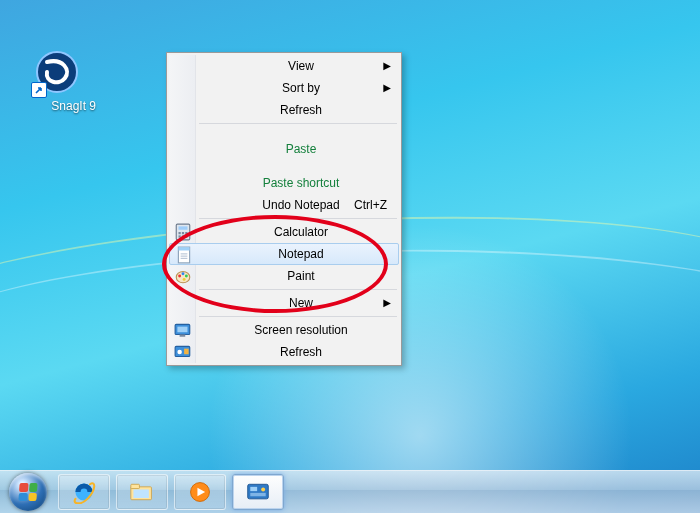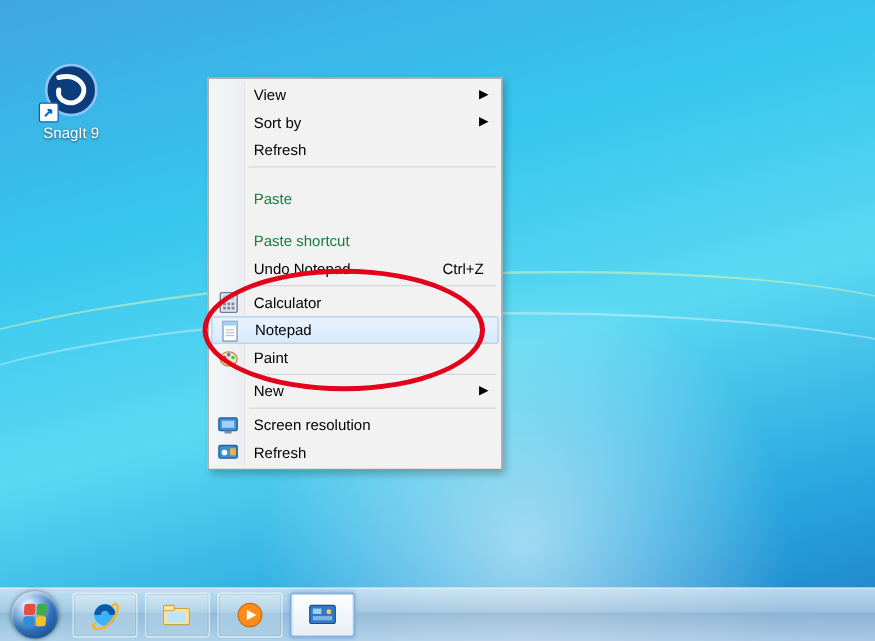--- a/index.html
+++ b/index.html
@@ -6,27 +6,27 @@
   .desktop{position:relative;width:700px;height:513px;
     background:
       radial-gradient(circle at 60% 85%, rgba(255,255,255,0.55) 0%, rgba(255,255,255,0) 35%),
       linear-gradient(165deg,#3fa6e0 0%,#36c6ee 30%,#5bd9f2 55%,#2aa8e0 80%,#1c7fc7 100%);
   }
   
   .streak{position:absolute;border:1px solid rgba(255,255,160,0.6);border-width:2px 0 0 0;border-radius:50%;height:160px;opacity:.7;}
   .streak.s1{width:900px;left:-120px;top:220px;transform:rotate(-3deg);}
   .streak.s2{width:900px;left:-80px;top:250px;transform:rotate(-1deg);border-color:rgba(255,255,255,.5);}
   
-  .dicon{position:absolute;width:78px;text-align:center;color:#fff;text-shadow:0 1px 2px rgba(0,0,0,.6);}
+  .dicon{position:absolute;width:78px;text-align:right;color:#fff;text-shadow:0 1px 2px rgba(0,0,0,.6);}
   .dicon .glyph{width:48px;height:48px;margin:0 auto 3px;position:relative;}
   .shortcut-badge{position:absolute;left:-2px;bottom:-2px;width:14px;height:14px;background:#fff;border:1px solid #06c;border-radius:2px;display:flex;align-items:center;justify-content:center;}
   .shortcut-badge svg{width:10px;height:10px;}
   .dicon .lbl{font-size:12px;line-height:14px;}
   
-  .ctxmenu{position:absolute;left:166px;top:62px;width:230px;background:#f2f2f2;border:1px solid #9a9a9a;box-shadow:3px 3px 6px rgba(0,0,0,.25);padding:2px;}
+  .ctxmenu{position:absolute;left:166px;top:52px;width:230px;background:#f2f2f2;border:1px solid #9a9a9a;box-shadow:3px 3px 6px rgba(0,0,0,.25);padding:2px;text-align:center;}
   .ctxmenu .gutter{position:absolute;left:2px;top:2px;bottom:2px;width:26px;background:linear-gradient(to right,#f4f5f7,#eceef2);border-right:1px solid #e2e4e9;}
   .mi{position:relative;height:22px;line-height:22px;padding-left:34px;color:#000;cursor:default;}
   .mi.disabled{color:#15803d;margin-top:12px;}
   .mi.hover{background:linear-gradient(#eaf3fd,#d7e9fb);border:1px solid #a9cdee;border-radius:2px;height:20px;line-height:20px;}
   .mi .arrow{position:absolute;right:8px;top:0;line-height:inherit;font-size:10px;}
   .mi .accel{position:absolute;right:12px;top:0;line-height:inherit;}
   .mi .ico{position:absolute;left:5px;top:2px;width:18px;height:18px;display:flex;align-items:center;justify-content:center;}
   .sep{position:relative;height:5px;}
   .sep::after{content:"";position:absolute;left:30px;right:2px;top:2px;border-top:1px solid #d6d8dd;}
   

